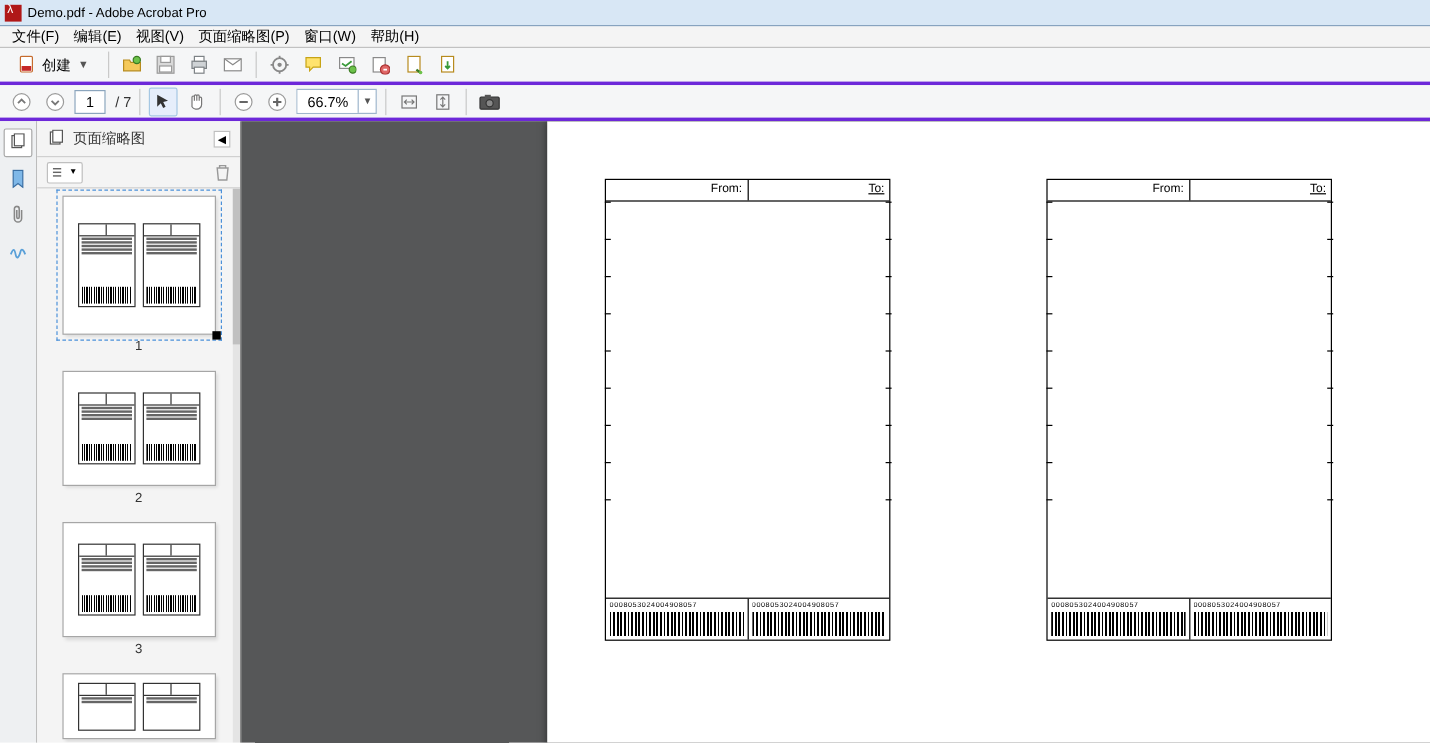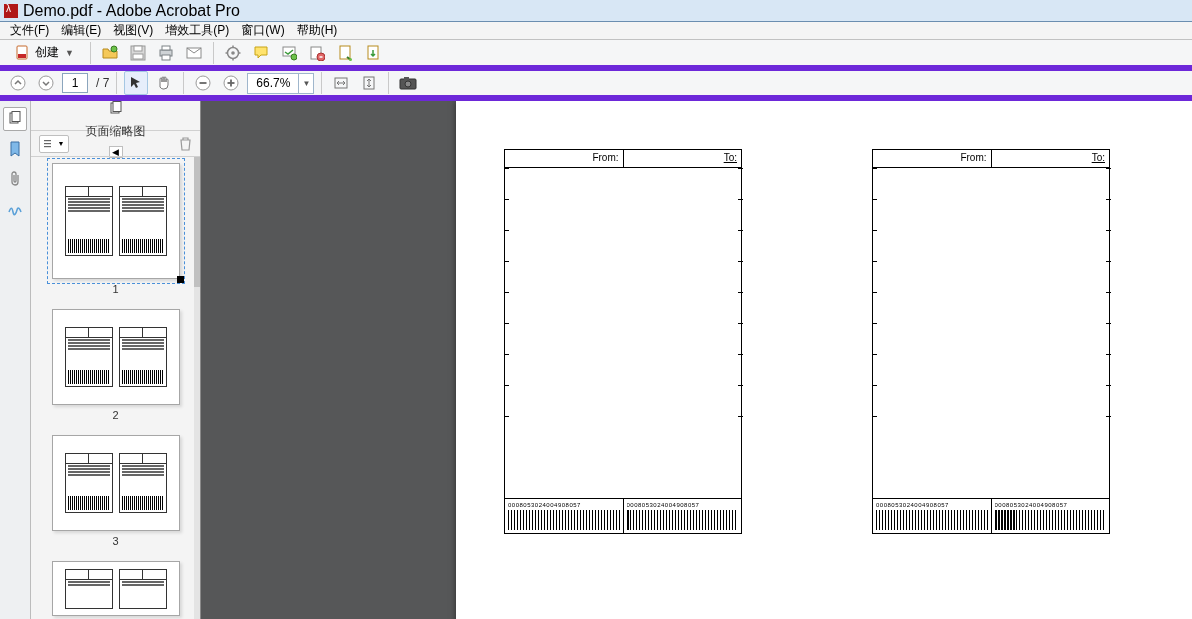--- a/index.html
+++ b/index.html
@@ -2,28 +2,28 @@
 <html><head>
 <meta charset="utf-8">
 <style>
 * { margin: 0; padding: 0; box-sizing: border-box; font-family: "Microsoft YaHei", "Segoe UI", Tahoma, sans-serif; }
 body { width: 1192px; height: 619px; overflow: hidden; background: #fff; display: flex; flex-direction: column; font-size: 12px; }
 
 
 .titlebar { height: 22px; background: linear-gradient(#d8e7f5, #d8e7f5); display: flex; align-items: center; padding-left: 4px; border-bottom: 1px solid #6b8eb0; }
 .titlebar .app-icon { width: 14px; height: 14px; background: #b01818; margin-right: 5px; position: relative; }
 .titlebar .app-icon:after { content:"λ"; position:absolute; color:#fff; font-size:10px; left:2px; top:-1px; }
-.title-text { font-size: 16px; color: #000; }
+.title-text { font-size: 11px; color: #000; }
 
 
 .menubar { height: 18px; background: #f4f4f4; display: flex; align-items: center; padding-left: 4px; border-bottom: 1px solid #c1c1c1; }
 .menu-item { padding: 0 6px; font-size: 12px; color: #000; cursor: default; }
 
 
-.toolbar { background: #f5f6f7; border-bottom: 6px solid #6d28d9; display: flex; align-items: center; padding: 3px 6px; height: 31px; gap: 4px; }
+.toolbar { background: #f5f6f7; border-bottom: 3px solid #6d28d9; display: flex; align-items: center; padding: 3px 6px; height: 31px; gap: 4px; }
 .toolbar2 { height: 30px; }
 .tool-btn { width: 24px; height: 24px; display: inline-flex; align-items: center; justify-content: center; border: 1px solid transparent; border-radius: 2px; cursor: default; }
 .sep { width: 1px; height: 22px; background: #c9c9c9; margin: 0 3px; }
 
 .create-btn { display: flex; align-items: center; height: 24px; padding: 0 8px; border: 1px solid transparent; border-radius: 2px; gap:4px; }
 .create-icon { width:16px; height:16px; position:relative; }
 .create-icon svg { width:16px; height:16px; }
 .drop-arrow { font-size: 9px; color: #555; margin-left: 2px; }
 
 .page-input { width: 26px; height: 20px; border: 1px solid #8ba5bd; text-align: center; font-size: 12px; }
@@ -33,21 +33,21 @@
 .zoom-combo .zd { width:15px; border-left:1px solid #9fb6cc; display:flex; align-items:center; justify-content:center; font-size:8px; color:#555; height:19px; }
 
 
 .content { flex:1; display:flex; min-height:0; }
 .left-tabs { width: 31px; background:#eef0f2; border-right:1px solid #bcbcbc; display:flex; flex-direction:column; align-items:center; padding-top:6px; gap:6px; }
 .left-tab { width:24px; height:24px; display:flex; align-items:center; justify-content:center; border:1px solid transparent; border-radius:2px; }
 .left-tab.active { background:#fff; border-color:#a9a9a9; }
 
 
 .thumb-panel { width: 170px; background:#f4f4f4; border-right:1px solid #8a8a8a; display:flex; flex-direction:column; }
-.thumb-head { height:30px; display:flex; align-items:center; padding:0 8px; border-bottom:1px solid #d0d0d0; gap:6px;flex-direction:column; }
+.thumb-head { height:30px; display:flex; align-items:center; padding:0 8px; border-bottom:1px solid #d0d0d0; gap:6px; }
 .thumb-head-title { flex:1; font-size:12px; color:#333; }
 .thumb-ctrl { height:26px; display:flex; align-items:center; padding:0 8px; gap:6px; border-bottom:1px solid #d0d0d0; }
 .thumb-ctrl .settings-dd { width:30px; height:18px; border:1px solid #bfbfbf; border-radius:2px; display:flex; align-items:center; justify-content:center; background:#fff; font-size:10px; }
 .thumb-ctrl .spacer { flex:1; }
 .trash { color:#888; }
 
 .thumb-list { flex:1; overflow:hidden; position:relative; padding:6px 8px 0 8px; }
 .thumb-item { text-align:center; margin-bottom:14px; }
 .thumb-box { width:128px; height:116px; margin:0 auto 4px auto; background:#fff; border:1px solid #a6a6a6; display:flex; align-items:center; justify-content:center; position:relative; box-shadow: 2px 2px 3px rgba(0,0,0,0.12); }
 .thumb-item.selected .thumb-box { outline: 1px dashed #4a90d9; outline-offset: 4px; }
@@ -99,21 +99,21 @@
 
 <div class="titlebar">
   <span class="app-icon"></span>
   <span class="title-text">Demo.pdf - Adobe Acrobat Pro</span>
 </div>
 
 <div class="menubar">
   <span class="menu-item">文件(F)</span>
   <span class="menu-item">编辑(E)</span>
   <span class="menu-item">视图(V)</span>
-  <span class="menu-item">增效工具(P)</span>
+  <span class="menu-item">页面缩略图(P)</span>
   <span class="menu-item">窗口(W)</span>
   <span class="menu-item">帮助(H)</span>
 </div>
 
 <div class="toolbar">
   <div class="create-btn">
     <span class="create-icon">
       <svg viewBox="0 0 16 16">
           <rect x="2" y="1" width="10" height="13" rx="1" fill="#fff" stroke="#c66b2d"></rect>
           <rect x="3" y="9" width="8" height="4" fill="#c62828"></rect>

